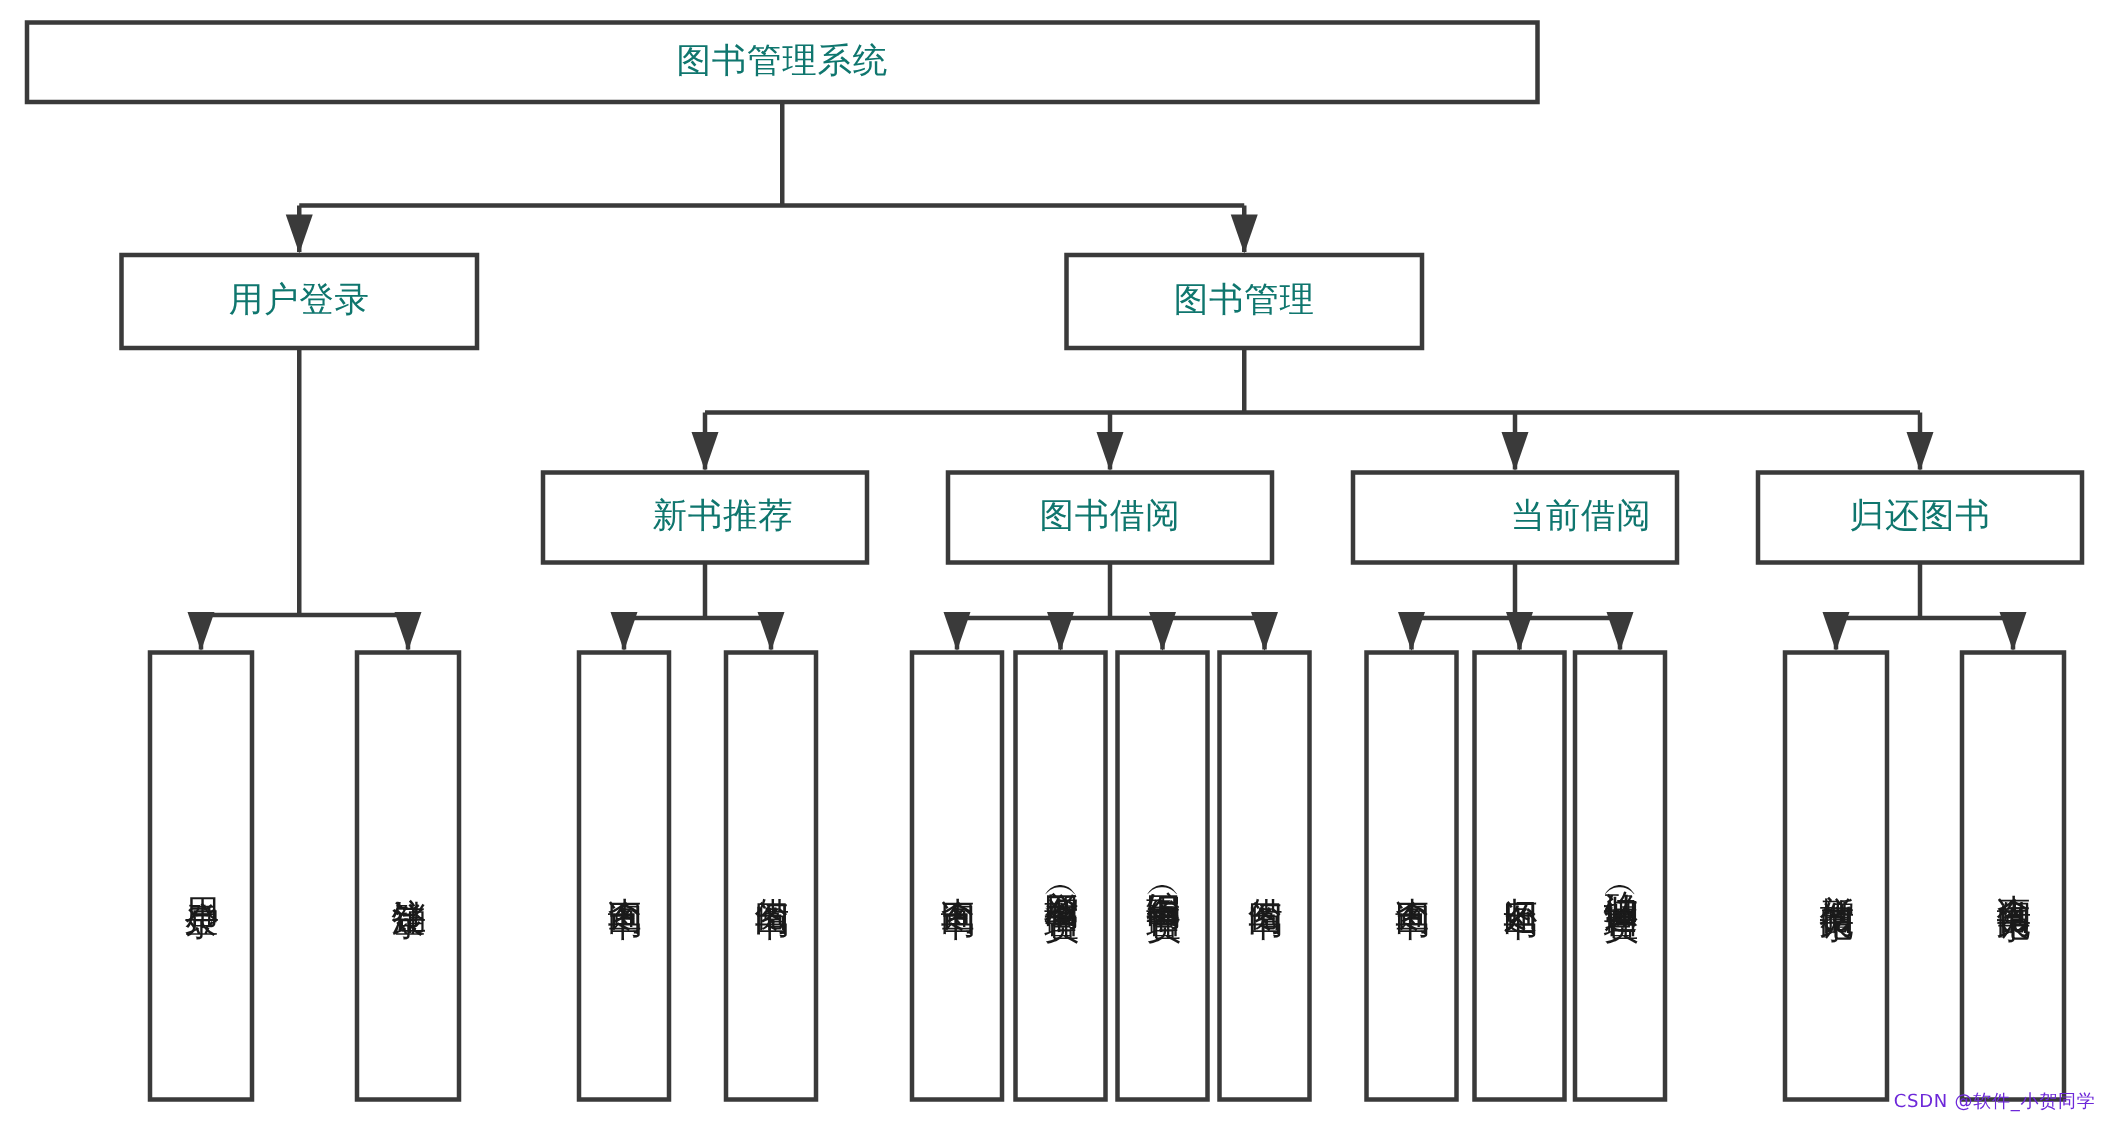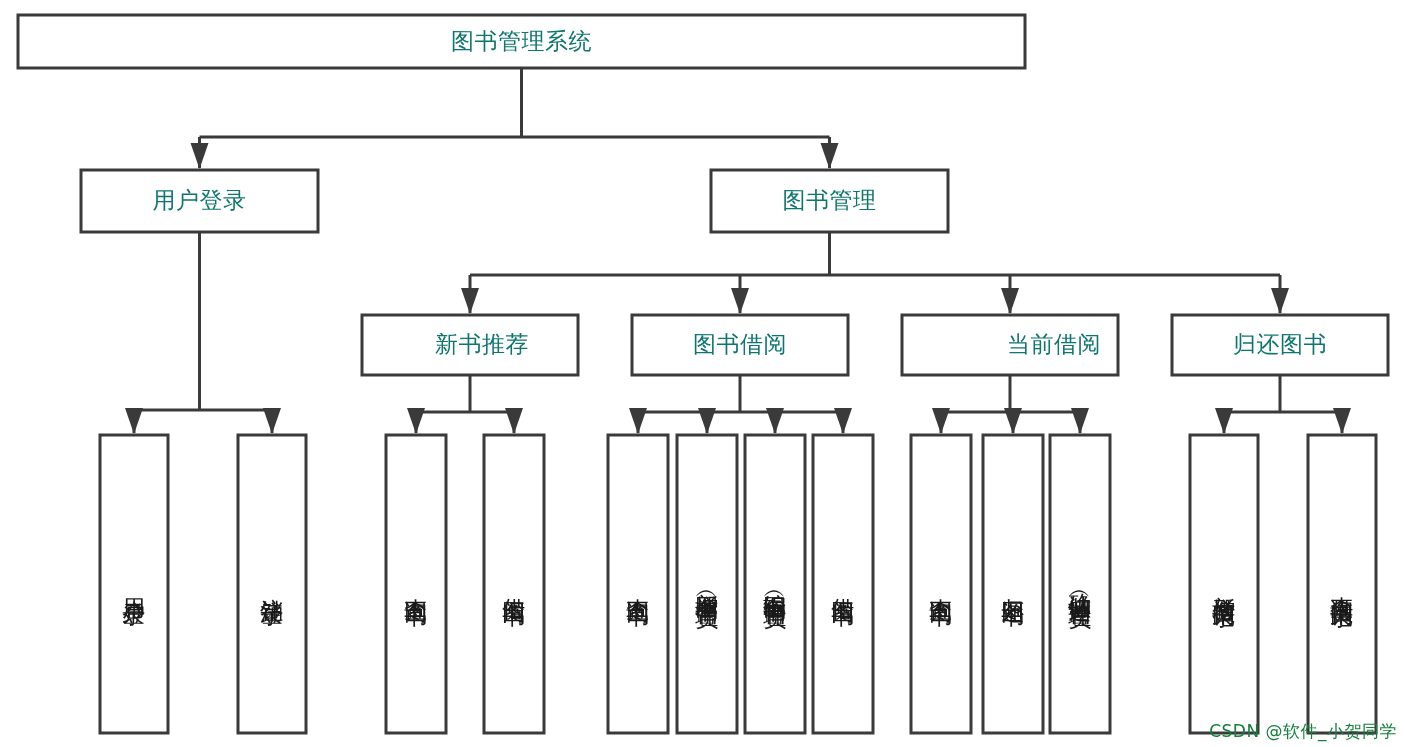--- a/index.html
+++ b/index.html
@@ -69,22 +69,22 @@
     writing-mode: vertical-rl;
     text-orientation: upright;
     display: block;
     letter-spacing: 2px;
     text-align: center;
   }
   .watermark {
     position: absolute;
     right: 8px;
     bottom: 4px;
-    font-size: 17px;
-    color: #15803d;
+    font-size: 12px;
+    color: #6d28d9;
     letter-spacing: 0.5px;
     white-space: nowrap;
     pointer-events: none;
   }
 </style>
 </head>
 <body>
 
 <div id="diagram-root">
 

